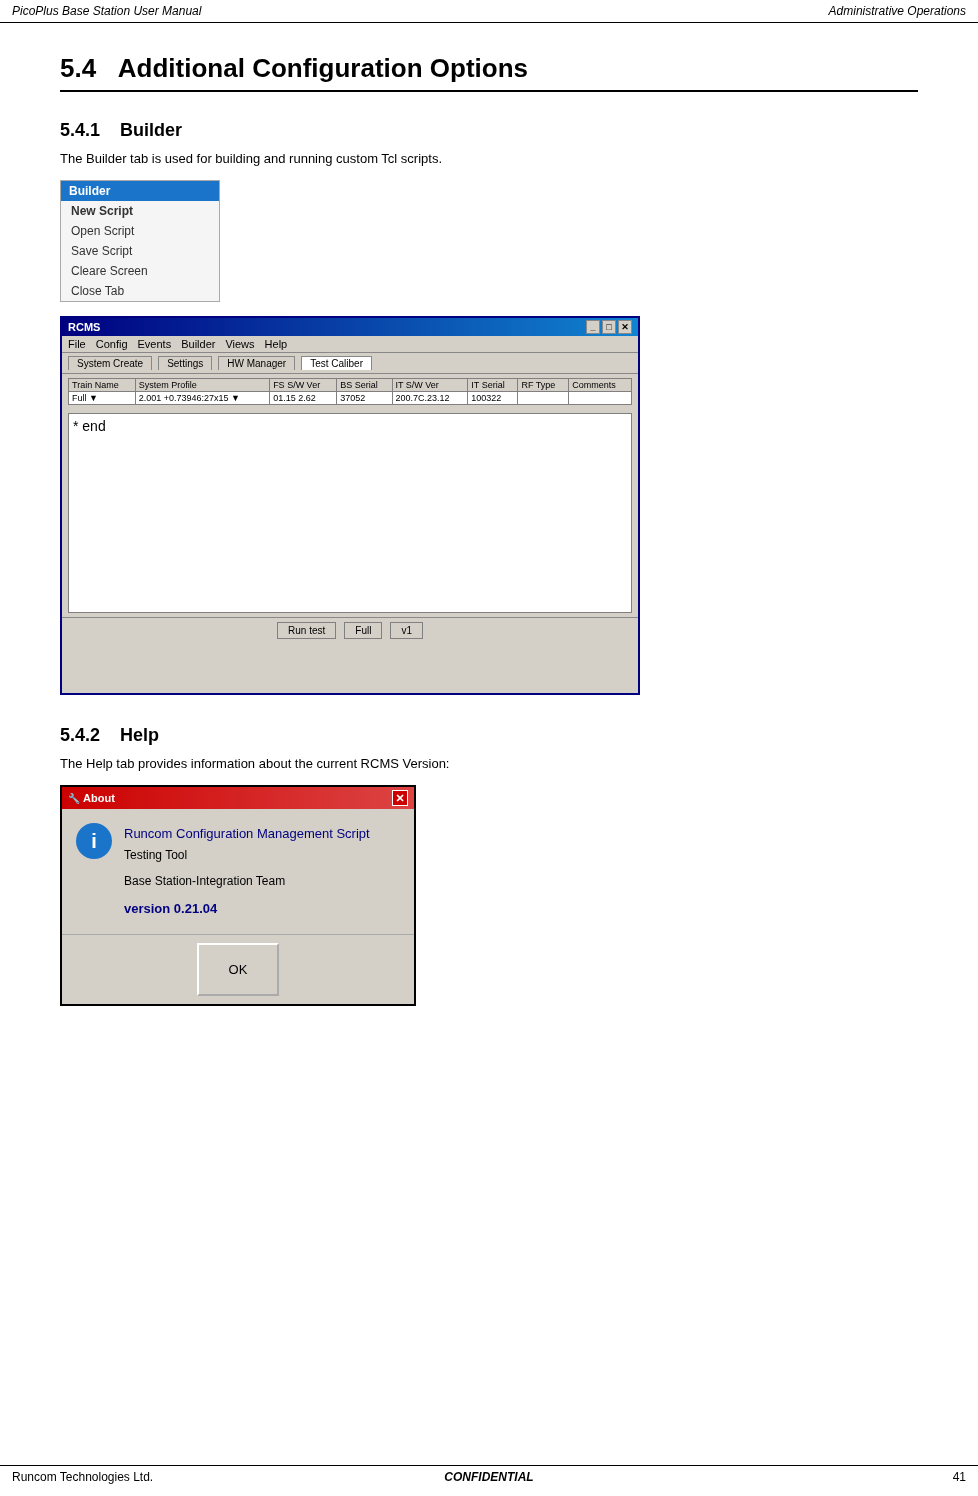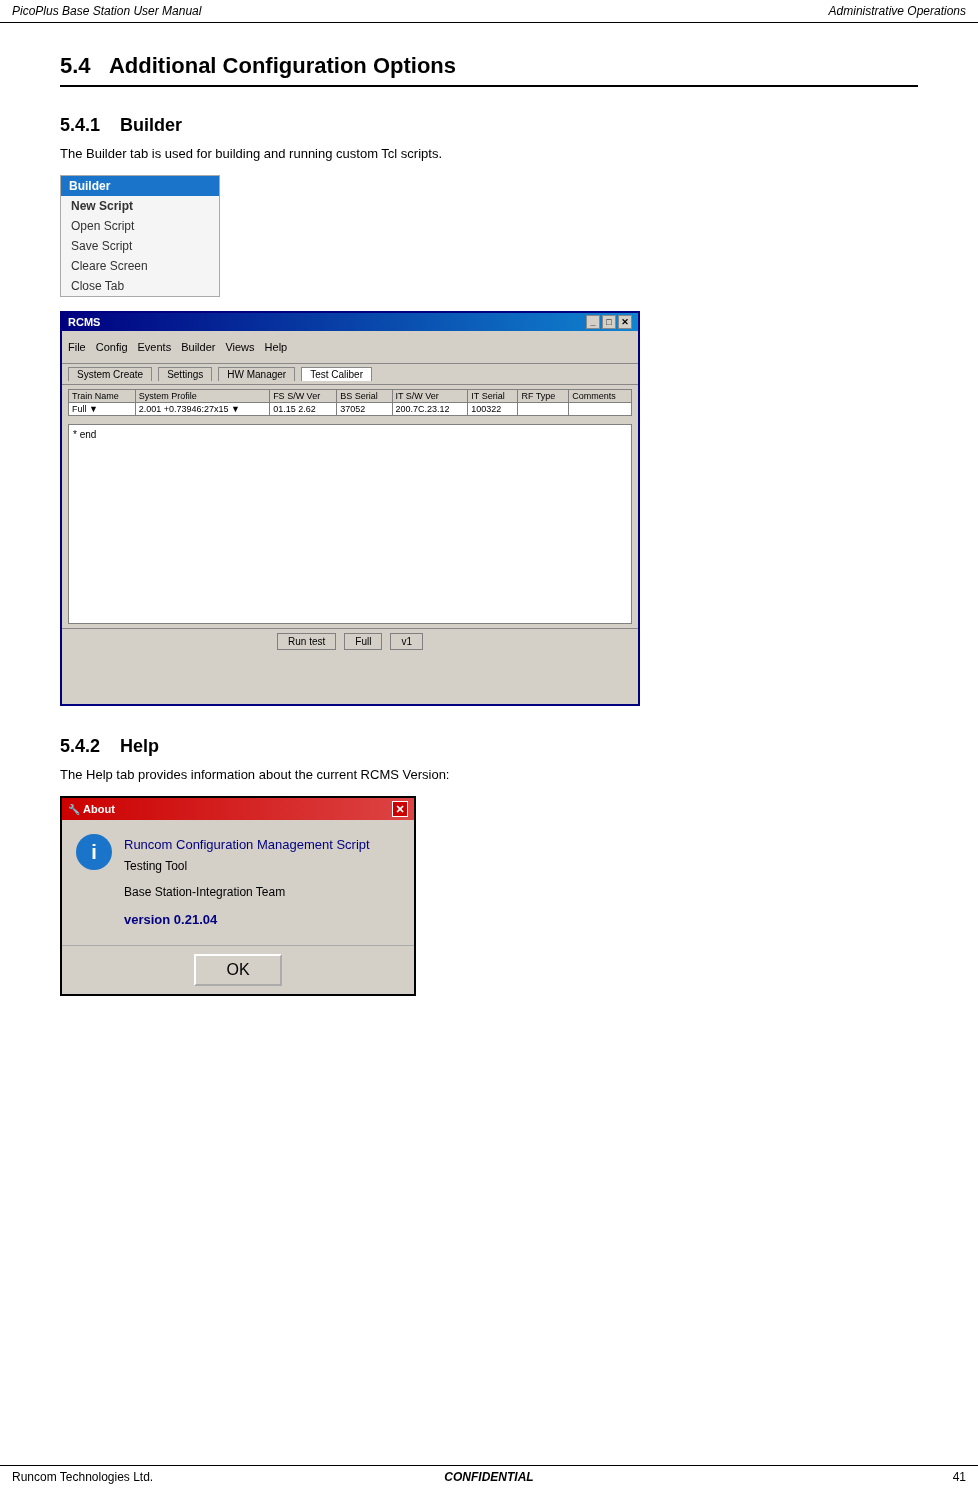--- a/index.html
+++ b/index.html
@@ -24,21 +24,21 @@
       text-align: center;
     }
 
     
     .page-content {
       padding: 20px 60px 60px 60px;
     }
 
     
     .section-title {
-      font-size: 22px;
+      font-size: 26px;
       font-weight: bold;
       border-bottom: 2px solid #000;
       padding-bottom: 6px;
       margin-bottom: 28px;
       margin-top: 10px;
     }
 
     
     .subsection-title {
       font-size: 18px;
@@ -101,21 +101,21 @@
       border: 1px solid #888;
       display: flex;
       align-items: center;
       justify-content: center;
       font-size: 9px;
       cursor: pointer;
       color: #000;
     }
     .rcms-menubar {
       background: #d4d0c8;
-      padding: 10px 6px;
+      padding: 2px 6px;
       font-size: 11px;
       border-bottom: 1px solid #888;
       display: flex;
       gap: 10px;
       text-align: center;
     }
     .rcms-menubar span { cursor: pointer; }
     .rcms-toolbar {
       background: #d4d0c8;
       padding: 3px 6px;
@@ -157,21 +157,21 @@
       padding: 1px 3px;
       background: #fff;
       white-space: nowrap;
     }
     .rcms-content-area {
       background: #fff;
       margin: 4px 6px;
       height: 200px;
       border: 1px solid #808080;
       padding: 4px;
-      font-size: 10px;
+      font-size: 14px;
       color: #000;
     }
     .rcms-bottom-bar {
       background: #d4d0c8;
       padding: 4px 6px;
       display: flex;
       justify-content: center;
       gap: 8px;
       border-top: 1px solid #888;
     }
@@ -251,22 +251,22 @@
     }
     .about-footer {
       display: flex;
       justify-content: center;
       padding: 8px;
       border-top: 1px solid #aaa;
     }
     .about-ok-btn {
       background: #d4d0c8;
       border: 2px outset #fff;
-      padding: 5px 30px;
-      font-size: 16px;
+      padding: 17px 30px;
+      font-size: 13px;
       cursor: pointer;
     }
 
     
     .page-footer {
       position: absolute;
       bottom: 8px;
       left: 0;
       right: 0;
       display: flex;

